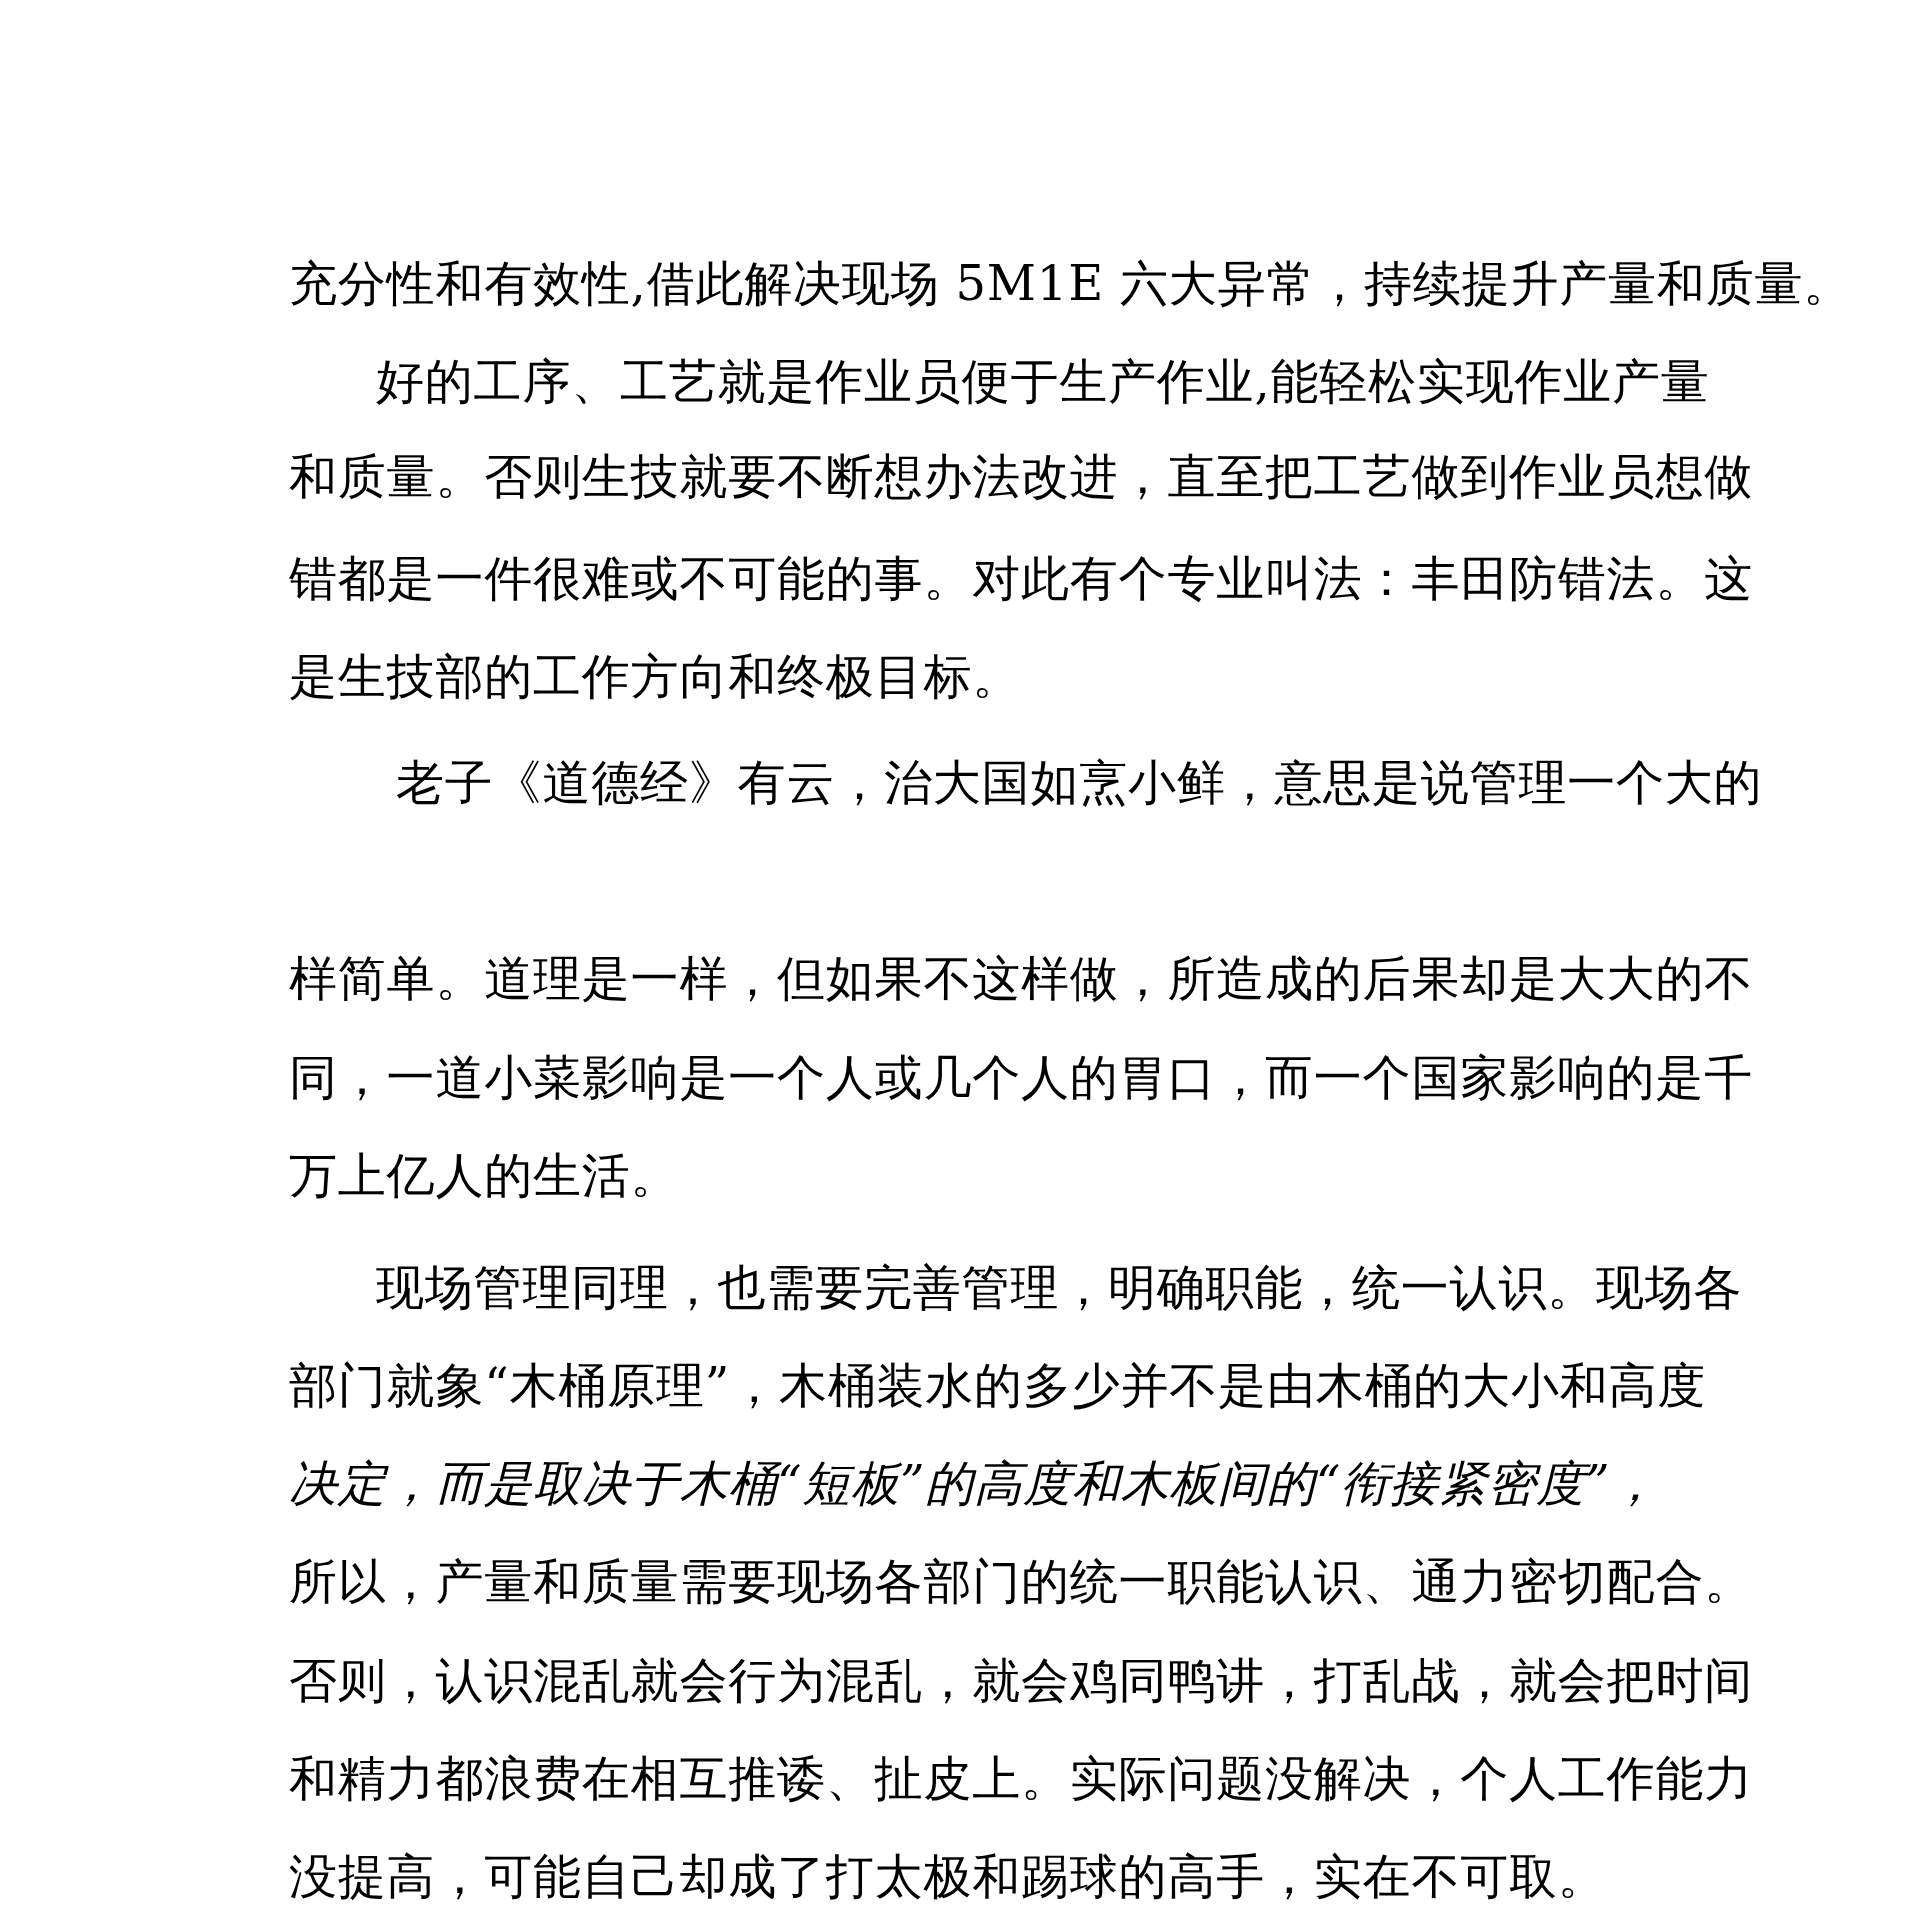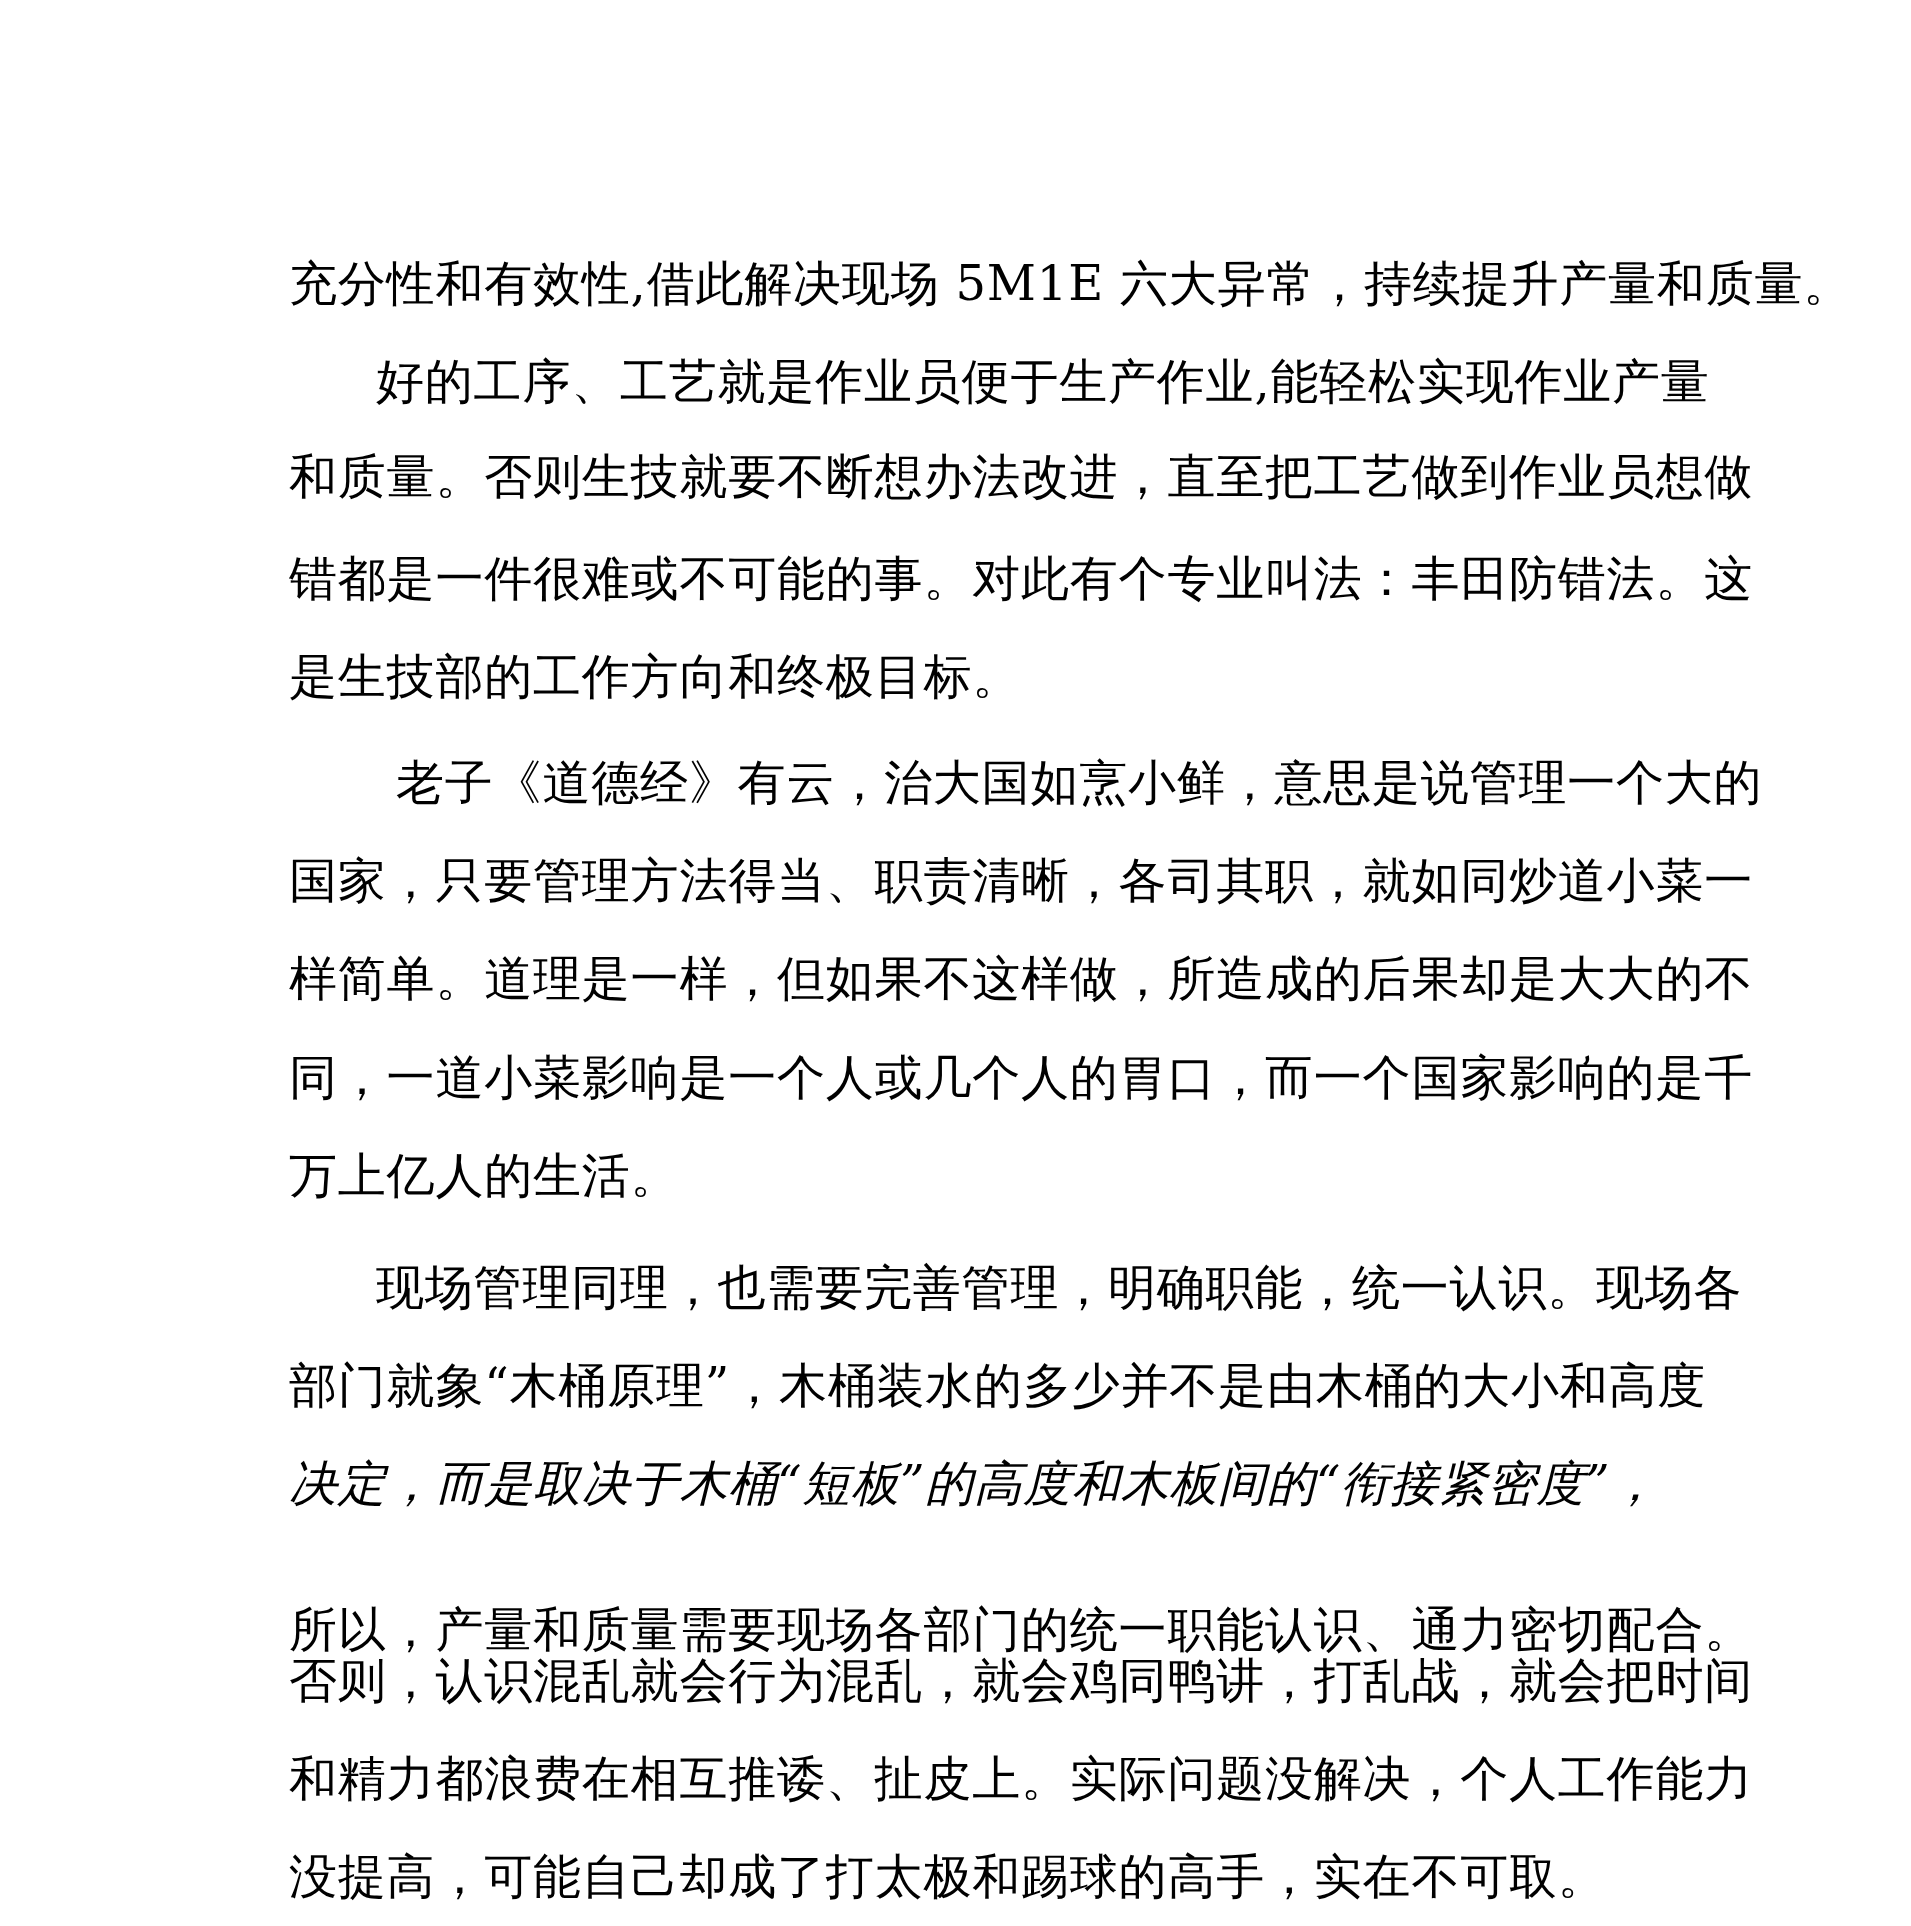--- a/index.html
+++ b/index.html
@@ -17,27 +17,26 @@
 <div class="page">
 
   <div class="line justify" style="top:258px;">充分性和有效性,借此解决现场 5M1E 六大异常，持续提升产量和质量。</div>
 
   <div class="line indent justify" style="top:356px;">好的工序、工艺就是作业员便于生产作业,能轻松实现作业产量</div>
   <div class="line justify" style="top:455px;font-family:Liberation Mono, monospace;">和质量。否则生技就要不断想办法改进，直至把工艺做到作业员想做</div>
   <div class="line justify" style="top:553px;">错都是一件很难或不可能的事。对此有个专业叫法：丰田防错法。这</div>
   <div class="line" style="top:651px;">是生技部的工作方向和终极目标。</div>
 
   <div class="line indent justify" style="top:757px;margin-left:20px;">老子《道德经》有云，治大国如烹小鲜，意思是说管理一个大的</div>
-  <div class="line justify" style="top:855px;">国家，只要管理方法得当、职责清晰，各司其职，就如同炒道小菜一</div>
   <div class="line justify" style="top:953px;">样简单。道理是一样，但如果不这样做，所造成的后果却是大大的不</div>
   <div class="line justify" style="top:1052px;">同，一道小菜影响是一个人或几个人的胃口，而一个国家影响的是千</div>
   <div class="line" style="top:1150px;">万上亿人的生活。</div>
 
   <div class="line indent justify" style="top:1262px;">现场管理同理，也需要完善管理，明确职能，统一认识。现场各</div>
   <div class="line justify" style="top:1360px;">部门就象“木桶原理”，木桶装水的多少并不是由木桶的大小和高度</div>
   <div class="line justify" style="top:1458px;font-style:italic;">决定，而是取决于木桶“短板”的高度和木板间的“衔接紧密度”，</div>
-  <div class="line justify" style="top:1604px;">所以，产量和质量需要现场各部门的统一职能认识、通力密切配合。</div>
+  <div class="line justify" style="top:1556px;">所以，产量和质量需要现场各部门的统一职能认识、通力密切配合。</div>
   <div class="line justify" style="top:1655px;">否则，认识混乱就会行为混乱，就会鸡同鸭讲，打乱战，就会把时间</div>
   <div class="line justify" style="top:1753px;">和精力都浪费在相互推诿、扯皮上。实际问题没解决，个人工作能力</div>
   <div class="line" style="top:1851px;">没提高，可能自己却成了打太极和踢球的高手，实在不可取。</div>
 
 </div>
 
 
 </body></html>

